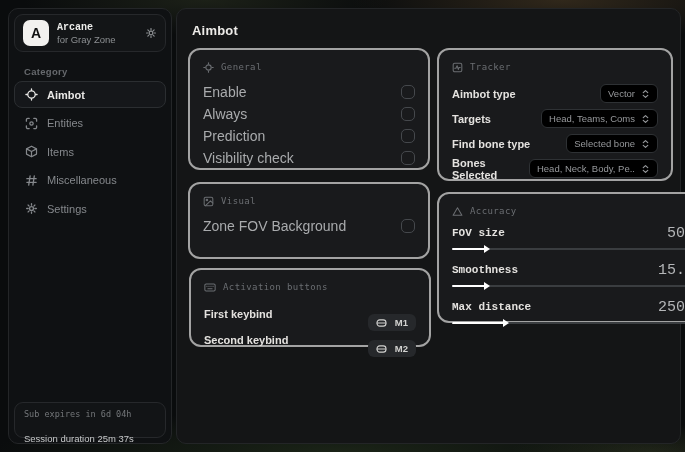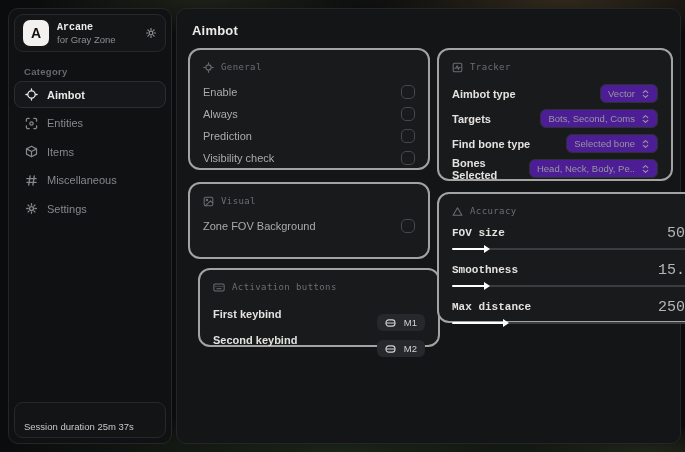--- a/index.html
+++ b/index.html
@@ -59,43 +59,43 @@
   .page-title{
     position:absolute;left:15px;top:14px;margin:0;
     color:#edebe8;font-size:13px;font-weight:bold;letter-spacing:.2px;
   }
   .card{
     position:absolute;background:#191a1c;border:2px solid #a3a3a3;border-radius:12px;
     box-sizing:border-box;padding:10px 13px;
   }
   .card-general{left:11px;top:39px;width:242px;height:122px;}
   .card-visual{left:11px;top:173px;width:242px;height:77px;}
-  .card-activation{left:21px;top:259px;width:242px;height:79px;}
+  .card-activation{left:12px;top:259px;width:242px;height:79px;}
   .card-tracker{left:260px;top:39px;width:236px;height:133px;}
   .card-accuracy{left:260px;top:183px;width:272px;height:131px;}
   .sec-head{
     display:flex;align-items:center;gap:7px;color:#6b6e72;
     font-family:"DejaVu Sans Mono",monospace;font-size:9px;letter-spacing:.4px;
     margin-bottom:7px;height:14px;
   }
   .row{display:flex;align-items:center;justify-content:space-between;height:22px;}
-  .row-label{color:#a9abad;font-size:11px;}
+  .row-label{color:#a9abad;font-size:14px;}
   .row-label.bright{color:#e4e2df;font-weight:bold;font-size:11px;}
   .checkbox{
     width:14px;height:14px;border:1.5px solid #45484c;border-radius:5px;
     box-sizing:border-box;cursor:pointer;background:transparent;
   }
   .swatch{width:13px;height:13px;border-radius:4px;margin-right:7px;cursor:pointer;}
   .right-ctrls{display:flex;align-items:center;}
   .keybtn{
     display:flex;align-items:center;gap:8px;background:#26282b;border-radius:6px;
-    padding:3px 8px;color:#d2d2d0;font-size:9.5px;font-weight:normal;cursor:pointer;margin-top:17px;
+    padding:3px 8px;color:#d2d2d0;font-size:9.5px;font-weight:bold;cursor:pointer;margin-top:17px;
   }
   .dropdown{
-    display:flex;align-items:center;gap:6px;background:#4c1d95;border:1px solid #2e3134;
+    display:flex;align-items:center;gap:6px;background:#000000;border:1px solid #2e3134;
     border-radius:6px;padding:8px 7px;height:19px;box-sizing:border-box;
     color:#97999c;font-size:9.5px;cursor:pointer;max-width:150px;white-space:nowrap;
   }
   .acc-block{margin-bottom:9px;}
   .acc-top{display:flex;justify-content:space-between;align-items:center;height:16px;font-family:Liberation Mono, monospace;}
   .acc-val{color:#b4b6b8;font-size:15px;}
   .slider{position:relative;height:8px;margin-top:4px;cursor:pointer;}
   .slider .track{position:absolute;left:0;right:0;top:3px;height:1.5px;background:#3a3d40;border-radius:1px;}
   .slider .fill{position:absolute;left:0;top:2.5px;height:2.5px;background:#fff;border-radius:2px;}
   .slider .thumb{
@@ -194,20 +194,21 @@
               <line x1="3.32" y1="3.32" x2="4.45" y2="4.45"></line>
             <line x1="9.55" y1="4.45" x2="10.68" y2="3.32"></line>
               <line x1="3.32" y1="10.68" x2="4.45" y2="9.55"></line>
           </svg>
         </span>
         <span>Settings</span>
       </div>
     </nav>
 
     <div class="side-footer">
+      <div class="foot1">Sub expires in 6d 04h</div>
       <div class="foot2">Session duration 25m 37s</div>
     </div>
   </aside>
 
   <main class="main">
     <h1 class="page-title">Aimbot</h1>
 
     <section class="card card-general">
       <div class="sec-head">
         <span class="icon">
@@ -314,21 +315,21 @@
             <svg width="9" height="10" viewBox="0 0 10 11" fill="none" stroke="currentColor" stroke-width="1.3" stroke-linecap="round" stroke-linejoin="round">
               <path d="M2.5 4 L5 1.7 L7.5 4"></path>
                 <path d="M2.5 7 L5 9.3 L7.5 7"></path>
             </svg>
           </span>
         </span>
       </div>
       <div class="row" style="height:25px">
         <span class="row-label bright">Targets</span>
         <span class="dropdown">
-          <span>Bots, Second, Coms</span>
+          <span>Head, Teams, Coms</span>
           <span class="icon">
             <svg width="9" height="10" viewBox="0 0 10 11" fill="none" stroke="currentColor" stroke-width="1.3" stroke-linecap="round" stroke-linejoin="round">
               <path d="M2.5 4 L5 1.7 L7.5 4"></path>
                 <path d="M2.5 7 L5 9.3 L7.5 7"></path>
             </svg>
           </span>
         </span>
       </div>
       <div class="row" style="height:25px">
         <span class="row-label bright">Find bone type</span>

